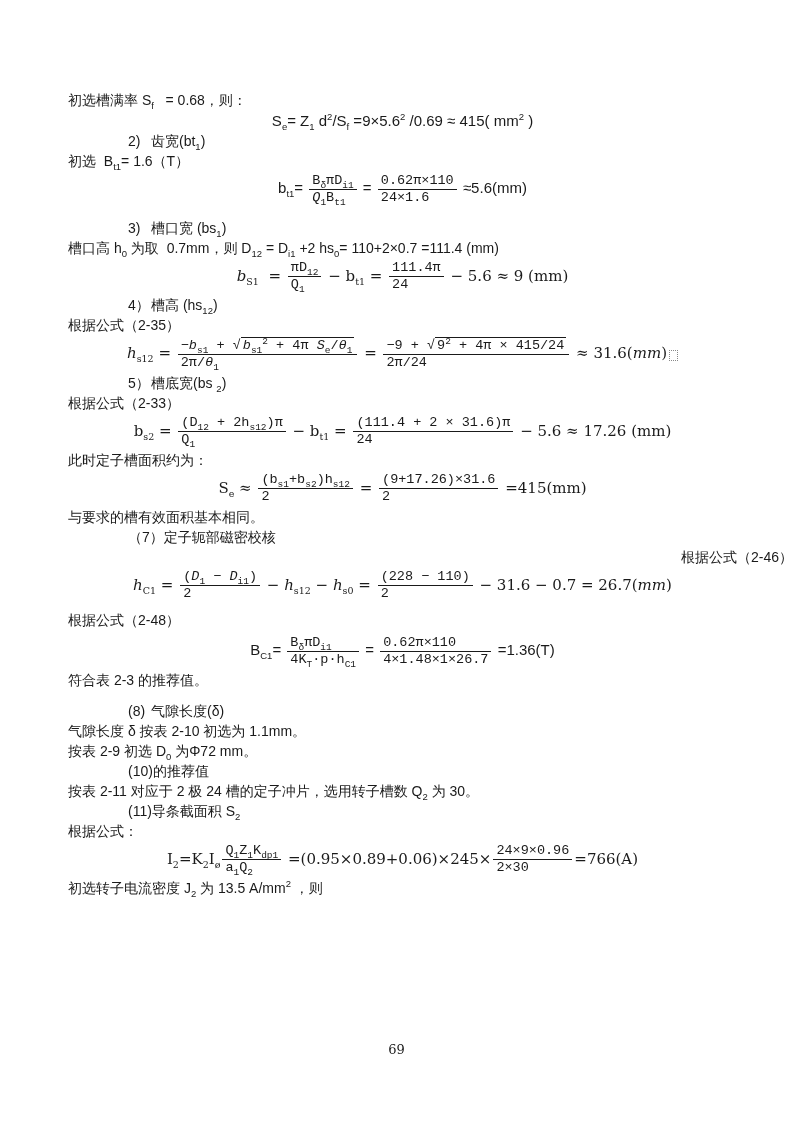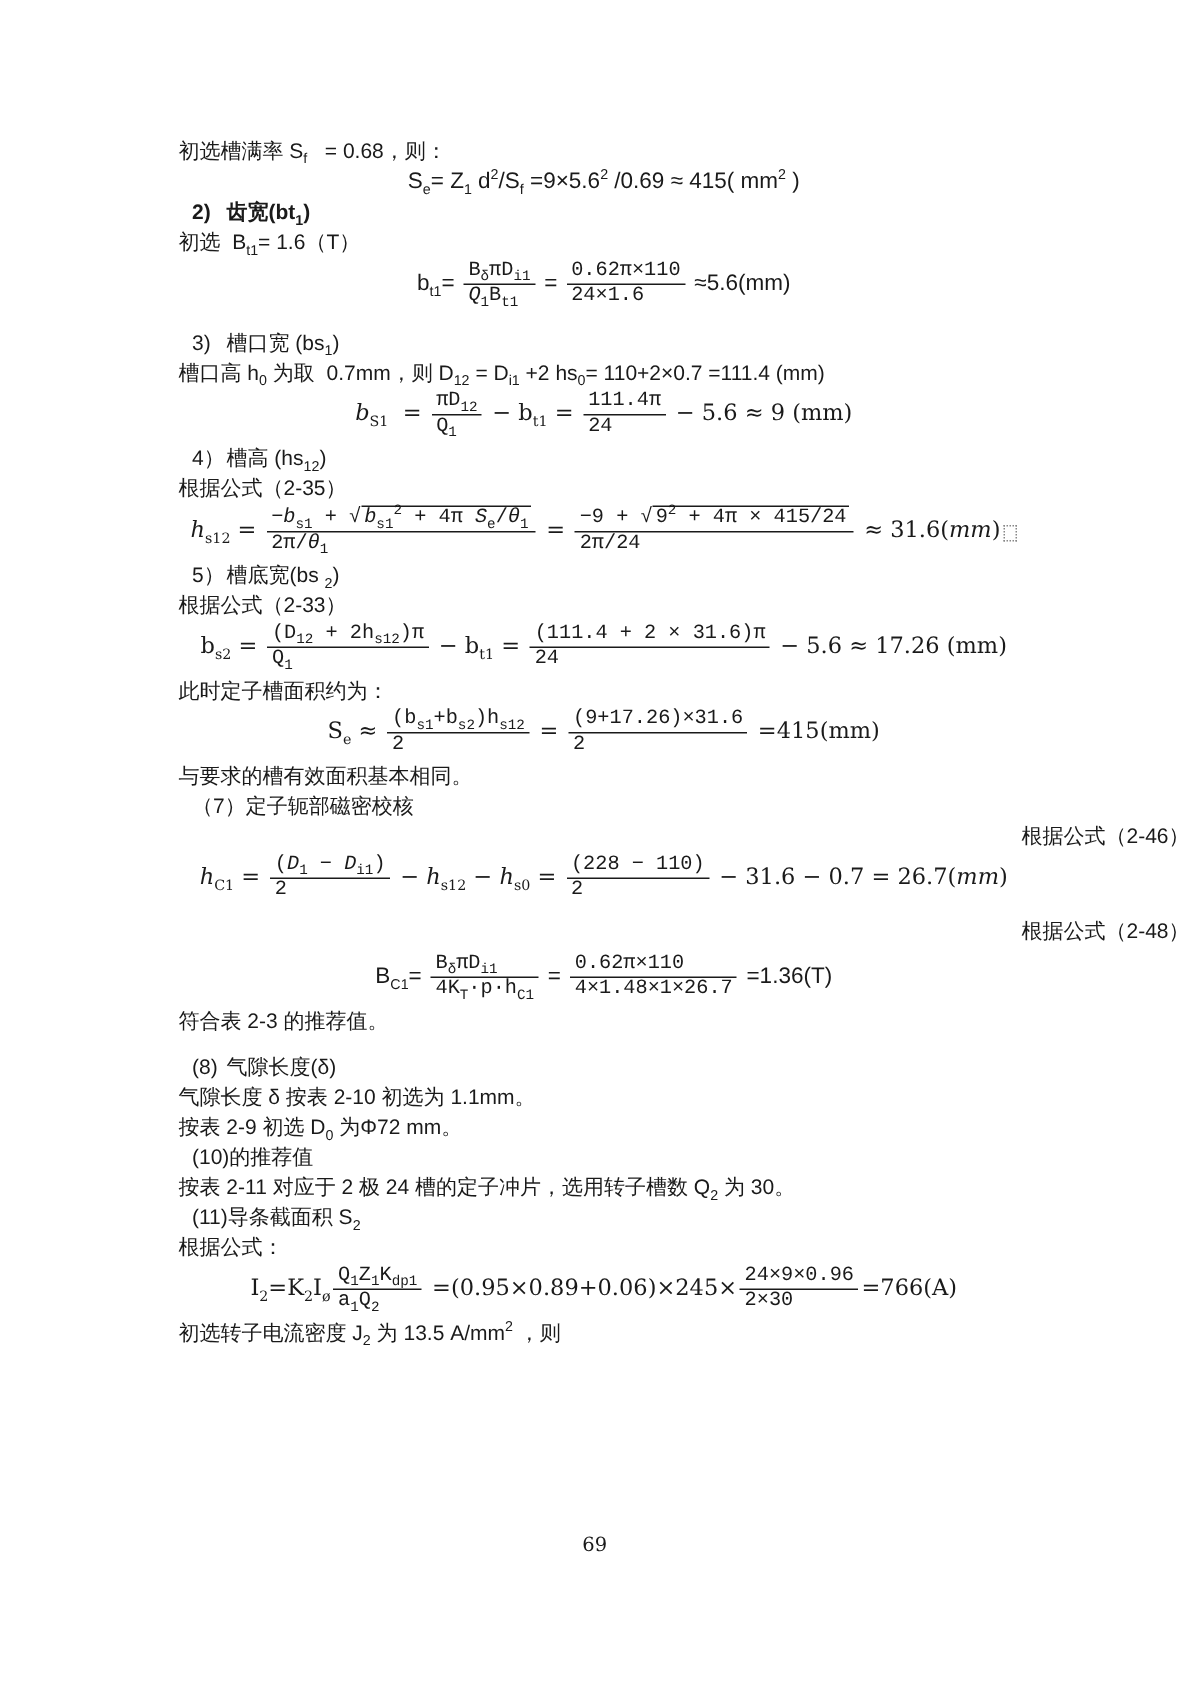--- a/index.html
+++ b/index.html
@@ -11,21 +11,21 @@
     font-family:"Liberation Sans",sans-serif;
     overflow:hidden;
   }
   .content{padding-top:92px;}
   .line{
     font-size:14px;
     line-height:17px;
     margin-bottom:3px;
     white-space:pre-wrap;
   }
-  .line.text{padding-left:119px;}
+  .line.text{padding-left:68px;}
   .line.list{padding-left:128px;}
   .lnum{display:inline-block;min-width:23px;}
   .line.formula{
     padding-left:12px;
     text-align:center;
     font-size:15px;
     margin-top:2px;
     margin-bottom:4px;
   }
   .line.formula.serif{font-family:"DejaVu Serif",serif;}
@@ -53,52 +53,52 @@
   .miss{
     display:inline-block;
     width:7px;height:9px;
     border:1px dotted #888;
     vertical-align:-3px;
     margin-left:2px;
   }
   .pagenum{
     position:absolute;
     left:0;right:0;
-    bottom:84px;
+    bottom:65px;
     text-align:center;
     font-family:"DejaVu Serif",serif;
     font-size:13px;
   }
 </style>
 </head>
 <body>
 
 <div class="page">
   <div class="content" id="doc-content">
       <div class="line text"><span>初选槽满率 S<sub>f</sub>   = 0.68，则：</span></div>
       <div class="line formula sans" style="margin-top: 2px;"><span>S<sub>e</sub>= Z<sub>1</sub> d<sup>2</sup>/S<sub>f</sub> =9×5.6<sup>2</sup> /0.69 ≈ 415( mm<sup>2</sup> )</span></div>
-      <div class="line list" style="margin-top: 2px; font-weight: bold;"><span class="lnum">2)</span><span>齿宽(bt<sub>1</sub>)</span></div>
+      <div class="line list" style="margin-top: 2px;"><span class="lnum">2)</span><span>齿宽(bt<sub>1</sub>)</span></div>
       <div class="line text"><span>初选  B<sub>t1</sub>= 1.6（T）</span></div>
       <div class="line formula sans" style="margin-top: 2px;"><span>b<sub>t1</sub>= <span class="frac"><span class="fr-n">B<sub>δ</sub>πD<sub>i1</sub></span><span class="fr-d"><i class="var">Q</i><sub>1</sub>B<sub>t1</sub></span></span> = <span class="frac"><span class="fr-n">0.62π×110</span><span class="fr-d">24×1.6</span></span> ≈5.6(mm)</span></div>
       <div class="line list" style="margin-top: 14px;"><span class="lnum">3)</span><span>槽口宽 (bs<sub>1</sub>)</span></div>
       <div class="line text"><span>槽口高 h<sub>0</sub> 为取  0.7mm，则 D<sub>12</sub> = D<sub>i1</sub> +2 hs<sub>0</sub>= 110+2×0.7 =111.4 (mm)</span></div>
       <div class="line formula serif"><span><i class="var">b</i><sub>S1</sub>  = <span class="frac"><span class="fr-n">πD<sub>12</sub></span><span class="fr-d">Q<sub>1</sub></span></span> − b<sub>t1</sub> = <span class="frac"><span class="fr-n">111.4π</span><span class="fr-d">24</span></span> − 5.6 ≈ 9 (mm)</span></div>
       <div class="line list" style="margin-top: 2px;"><span class="lnum">4）</span><span>槽高 (hs<sub>12</sub>)</span></div>
       <div class="line text"><span>根据公式（2-35）</span></div>
       <div class="line formula serif" style="margin-top: 2px;"><span><i class="var">h</i><sub>s12</sub> = <span class="frac"><span class="fr-n">−<i class="var">b</i><sub>s1</sub> + <span class="sqrt"><span class="rad">√</span><span class="rdc"><i class="var">b</i><sub>s1</sub><sup>2</sup> + 4π <i class="var">S</i><sub>e</sub>/<i class="var">θ</i><sub>1</sub></span></span></span><span class="fr-d">2π/<i class="var">θ</i><sub>1</sub></span></span> = <span class="frac"><span class="fr-n">−9 + <span class="sqrt"><span class="rad">√</span><span class="rdc">9<sup>2</sup> + 4π × 415/24</span></span></span><span class="fr-d">2π/24</span></span> ≈ 31.6(<i class="var">mm</i>)<span class="miss"></span></span></div>
       <div class="line list" style="margin-top: 4px;"><span class="lnum">5）</span><span>槽底宽(bs <sub>2</sub>)</span></div>
       <div class="line text"><span>根据公式（2-33）</span></div>
       <div class="line formula serif"><span>b<sub>s2</sub> = <span class="frac"><span class="fr-n">(D<sub>12</sub> + 2h<sub>s12</sub>)π</span><span class="fr-d">Q<sub>1</sub></span></span> − b<sub>t1</sub> = <span class="frac"><span class="fr-n">(111.4 + 2 × 31.6)π</span><span class="fr-d">24</span></span> − 5.6 ≈ 17.26 (mm)</span></div>
       <div class="line text"><span>此时定子槽面积约为：</span></div>
       <div class="line formula serif"><span>S<sub>e</sub> ≈ <span class="frac"><span class="fr-n">(b<sub>s1</sub>+b<sub>s2</sub>)h<sub>s12</sub></span><span class="fr-d">2</span></span> = <span class="frac"><span class="fr-n">(9+17.26)×31.6</span><span class="fr-d">2</span></span> =415(mm)</span></div>
       <div class="line text"><span>与要求的槽有效面积基本相同。</span></div>
       <div class="line list"><span class="lnum">（7）</span><span>定子轭部磁密校核</span></div>
       <div class="line text" style="margin-top: 2px; text-align: right;"><span>根据公式（2-46）</span></div>
       <div class="line formula serif" style="margin-top: 2px;"><span><i class="var">h</i><sub>C1</sub> = <span class="frac"><span class="fr-n">(<i class="var">D</i><sub>1</sub> − <i class="var">D</i><sub>i1</sub>)</span><span class="fr-d">2</span></span> − <i class="var">h</i><sub>s12</sub> − <i class="var">h</i><sub>s0</sub> = <span class="frac"><span class="fr-n">(228 − 110)</span><span class="fr-d">2</span></span> − 31.6 − 0.7 = 26.7(<i class="var">mm</i>)</span></div>
-      <div class="line text" style="margin-top: 10px; text-align: right;"><span>根据公式（2-48）</span></div>
+      <div class="line text" style="margin-top: 10px;"><span>根据公式（2-48）</span></div>
       <div class="line formula sans" style="margin-top: 6px;"><span>B<sub>C1</sub>= <span class="frac"><span class="fr-n">B<sub>δ</sub>πD<sub>i1</sub></span><span class="fr-d">4K<sub>T</sub>·p·h<sub>C1</sub></span></span> = <span class="frac"><span class="fr-n">0.62π×110</span><span class="fr-d">4×1.48×1×26.7</span></span> =1.36(T)</span></div>
       <div class="line text" style="margin-top: 2px;"><span>符合表 2-3 的推荐值。</span></div>
       <div class="line list" style="margin-top: 14px;"><span class="lnum">(8)</span><span>气隙长度(δ)</span></div>
       <div class="line text"><span>气隙长度 δ 按表 2-10 初选为 1.1mm。</span></div>
       <div class="line text"><span>按表 2-9 初选 D<sub>0</sub> 为Φ72 mm。</span></div>
       <div class="line list"><span class="lnum">(10)</span><span>的推荐值</span></div>
       <div class="line text"><span>按表 2-11 对应于 2 极 24 槽的定子冲片，选用转子槽数 Q<sub>2</sub> 为 30。</span></div>
       <div class="line list"><span class="lnum">(11)</span><span>导条截面积 S<sub>2</sub></span></div>
       <div class="line text"><span>根据公式：</span></div>
       <div class="line formula serif"><span>I<sub>2</sub>=K<sub>2</sub>I<sub>ø</sub><span class="frac"><span class="fr-n">Q<sub>1</sub>Z<sub>1</sub>K<sub>dp1</sub></span><span class="fr-d">a<sub>1</sub>Q<sub>2</sub></span></span> =(0.95×0.89+0.06)×245×<span class="frac"><span class="fr-n">24×9×0.96</span><span class="fr-d">2×30</span></span>=766(A)</span></div>

